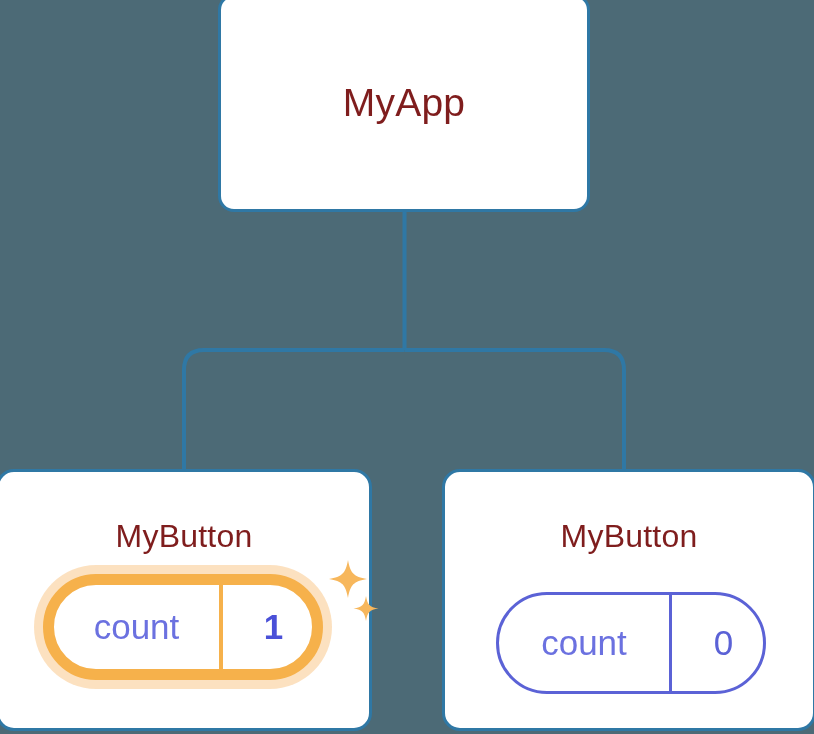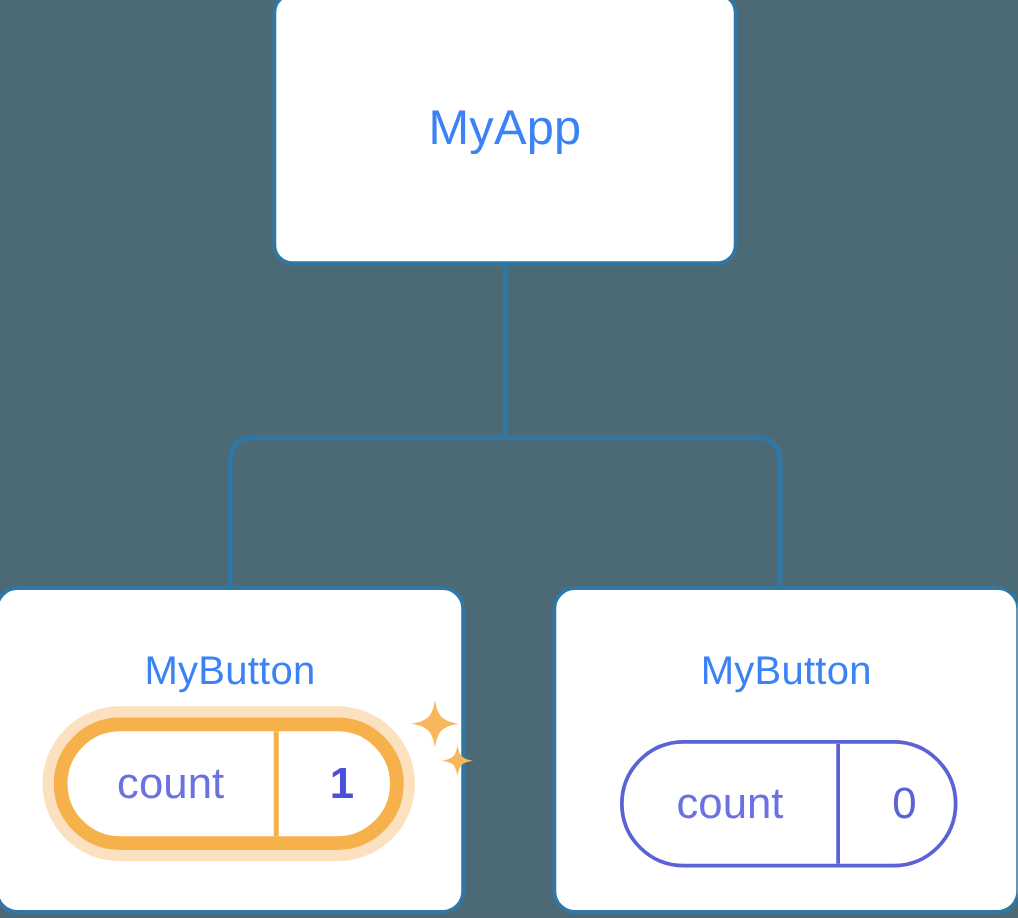--- a/index.html
+++ b/index.html
@@ -56,21 +56,21 @@
     width: 374px;
     height: 262px;
     border-radius: 18px;
   }
 
   .card-title {
     position: absolute;
     left: 0;
     width: 100%;
     text-align: center;
-    color: #3b82f6;
+    color: #7f1d1d;
     font-weight: 400;
     letter-spacing: .2px;
     white-space: nowrap;
   }
   .card-root .card-title {
     top: 84px;
     font-size: 39px;
   }
   .card-left .card-title {
     top: 46px;

